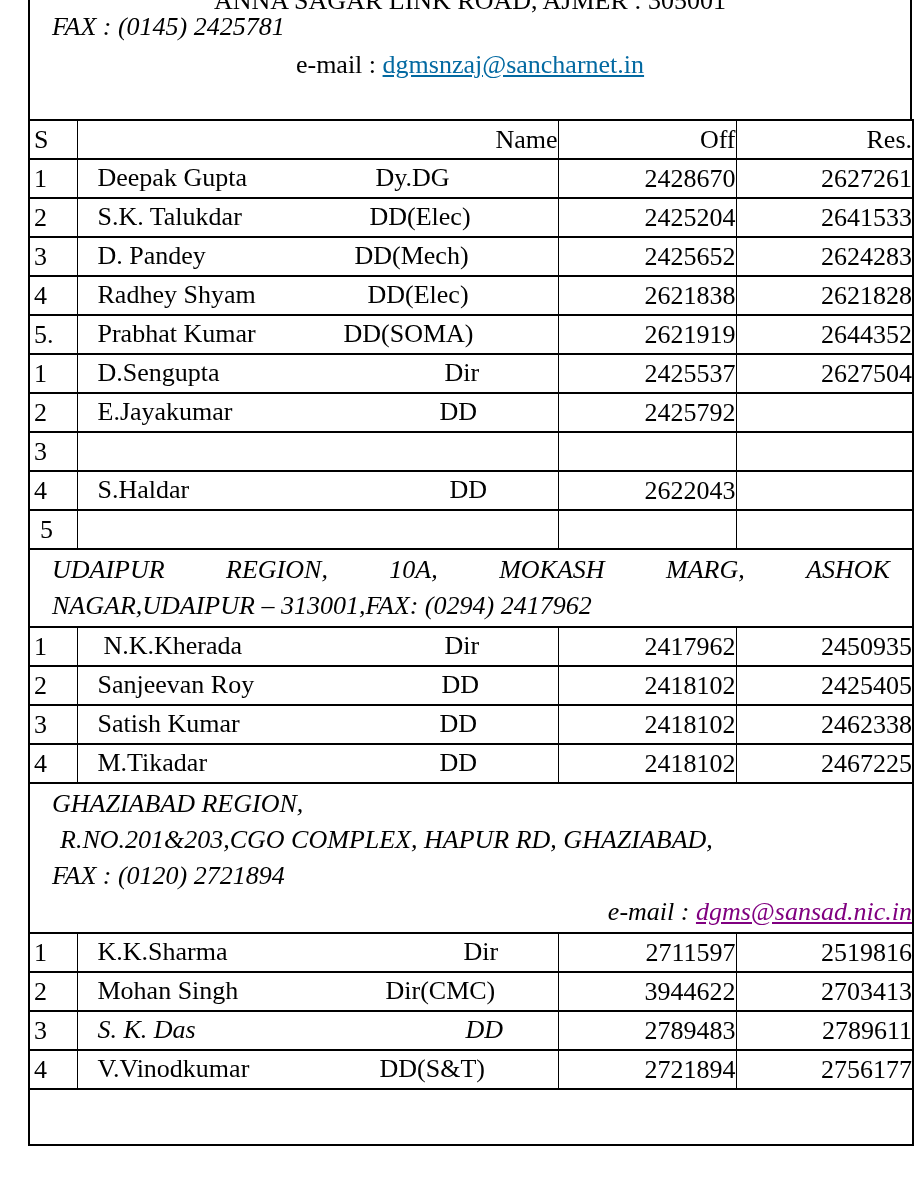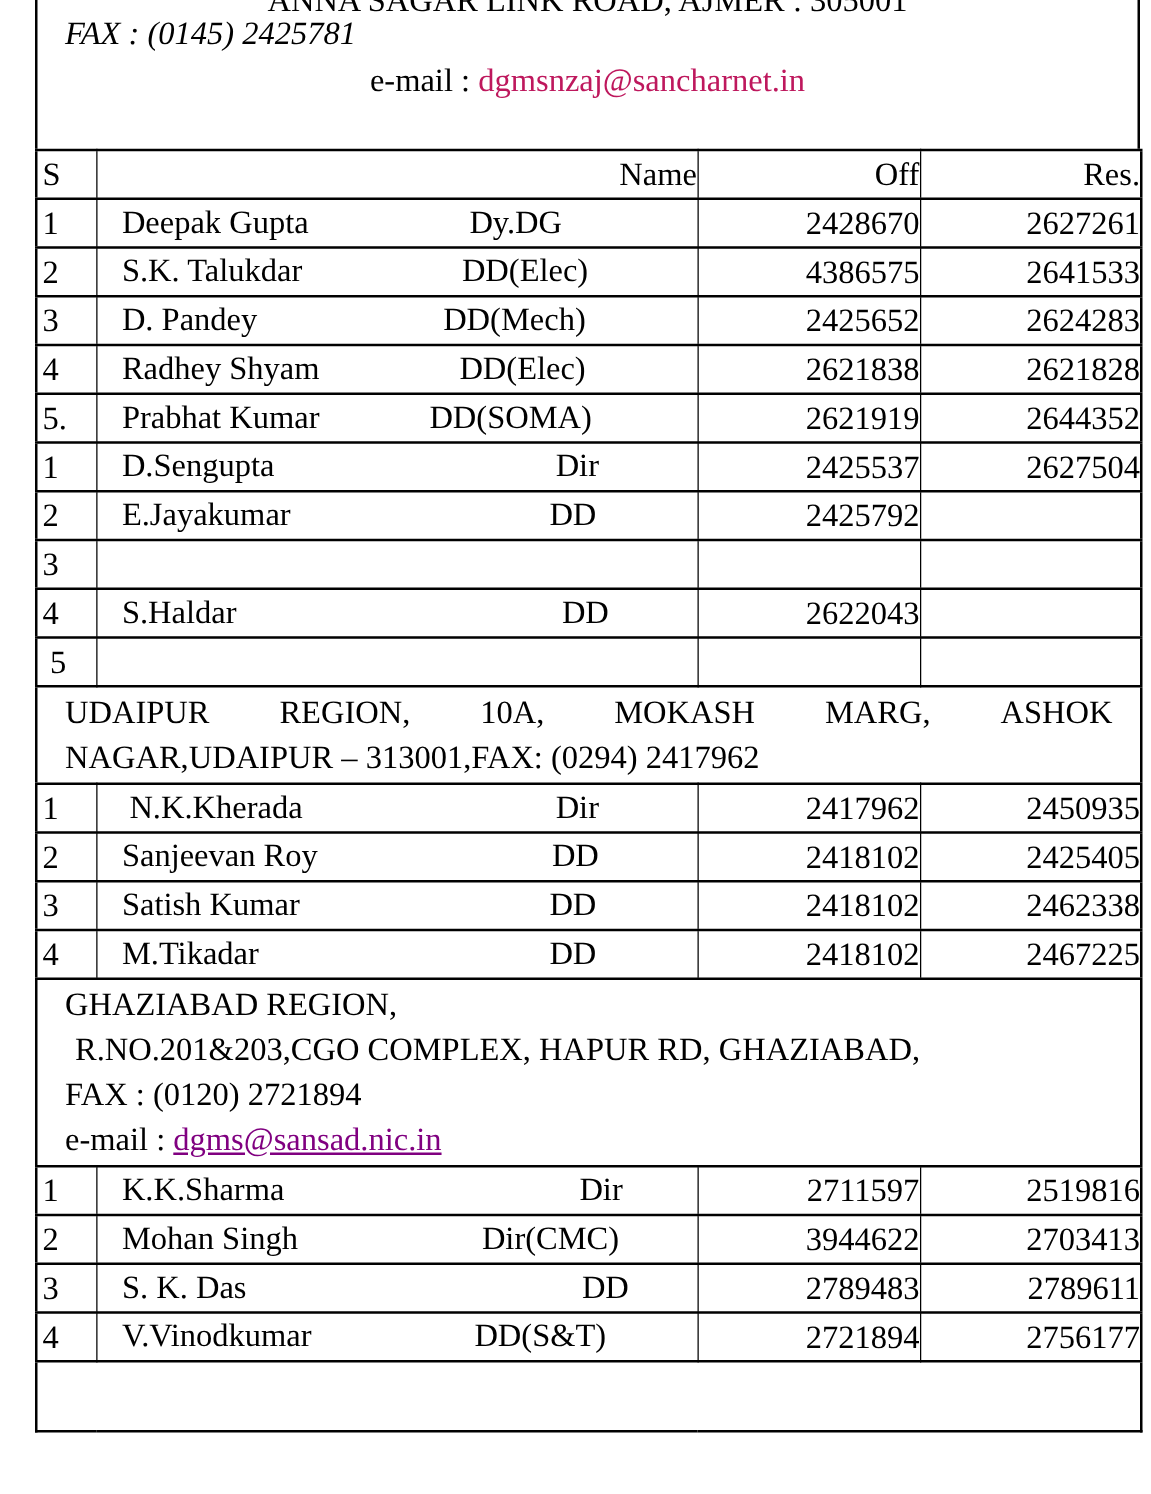--- a/index.html
+++ b/index.html
@@ -32,21 +32,21 @@
     .header-line {
       position: absolute;
       left: 0;
       right: 0;
       line-height: 30px;
       white-space: nowrap;
     }
     .hl-1 { top: 4px; text-align: center; }
     .hl-2 { top: 30px; left: 22px; font-style: italic; }
     .hl-3 { top: 68px; text-align: center; }
-    a.link { color: #be185d; }
+    a.link { color: #0369a1; text-decoration: underline; }
     a.link-visited { color: #800080; text-decoration: underline; }
 
     table.dir {
       border-collapse: collapse;
       width: 884px;
       table-layout: fixed;
     }
     table.dir td {
       border: 1px solid #000;
       padding: 0;
@@ -67,24 +67,24 @@
     td.name-cell { position: relative; text-align: center; }
     .nm { position: absolute; left: 20px; top: 0; }
     .nm.indent { left: 26px; }
     .desg { position: absolute; top: 0; }
     td.num { text-align: right; }
     td.region {
       padding-left: 22px !important;
       line-height: 36px;
     }
     td.region.multi { line-height: 36px; padding-top: 2px !important; padding-bottom: 2px !important; }
-    .rg-line { display: block; white-space: nowrap; }
+    .rg-line { display: block; white-space: nowrap; font-style: italic; }
     .rg-justify { display: flex; justify-content: space-between; padding-right: 22px; }
-    .rg-center { text-align: left; display: block; }
-    .it { }
+    .rg-center { text-align: right; display: block; }
+    .it { font-style: italic; }
     tr.empty-end td { height: 54px; }
     table.dir { border-left: 2px solid #000; border-right: 2px solid #000; border-bottom: 2px solid #000; }
   </style>
 </head>
 <body>
 
 <div class="doc">
   <div class="header-box">
     <div class="header-line hl-1">ANNA SAGAR LINK ROAD, AJMER : 305001</div>
     <div class="header-line hl-2">FAX : (0145) 2425781</div>
@@ -116,21 +116,21 @@
           </td>
         <td class="num">2428670</td>
         <td class="num">2627261</td>
       </tr>
       <tr>
         <td class="s">2</td>
         <td class="name-cell">
             <span class="nm">S.K. Talukdar</span>
             <span class="desg" style="left:292px">DD(Elec)</span>
           </td>
-        <td class="num">4386575</td>
+        <td class="num">2425204</td>
         <td class="num">2641533</td>
       </tr>
       <tr>
         <td class="s">3</td>
         <td class="name-cell">
             <span class="nm">D. Pandey</span>
             <span class="desg" style="left:277px">DD(Mech)</span>
           </td>
         <td class="num">2425652</td>
         <td class="num">2624283</td>

